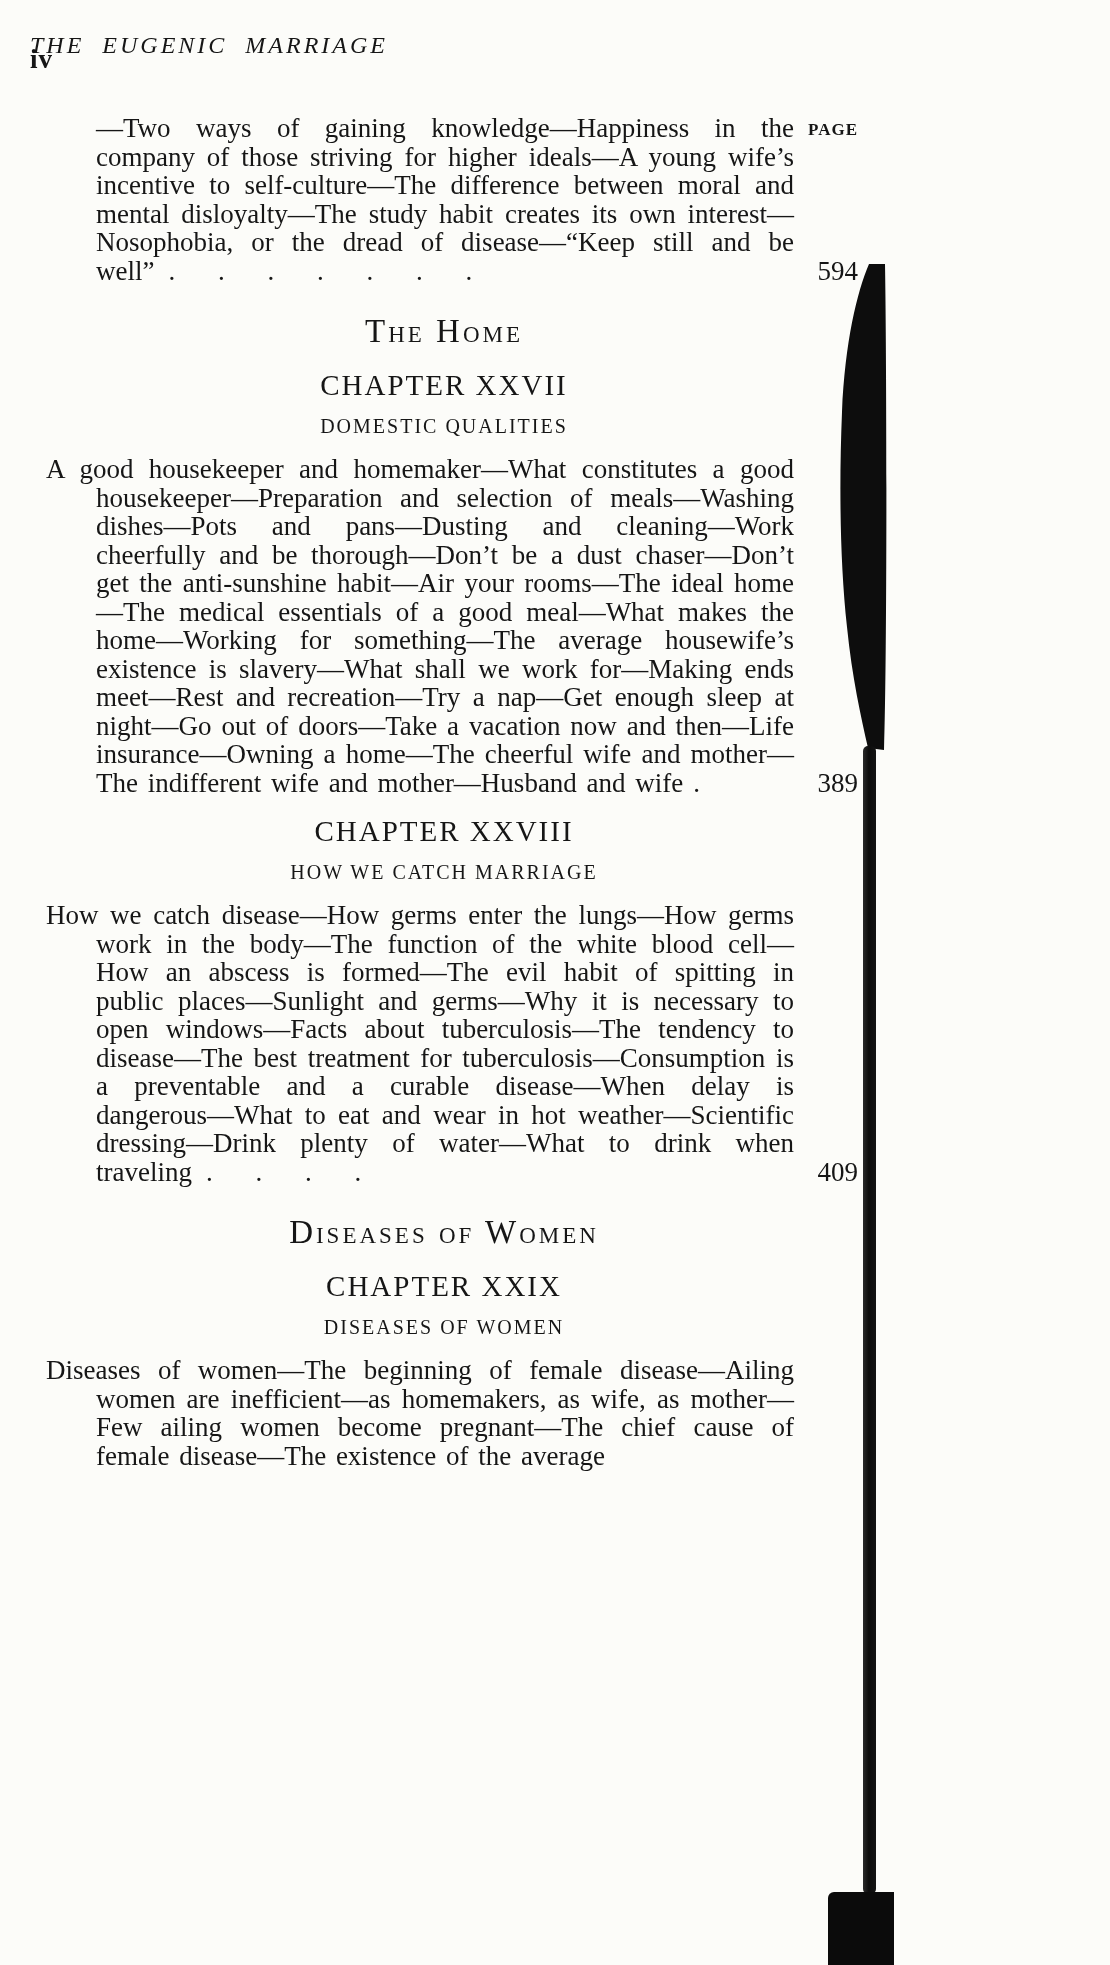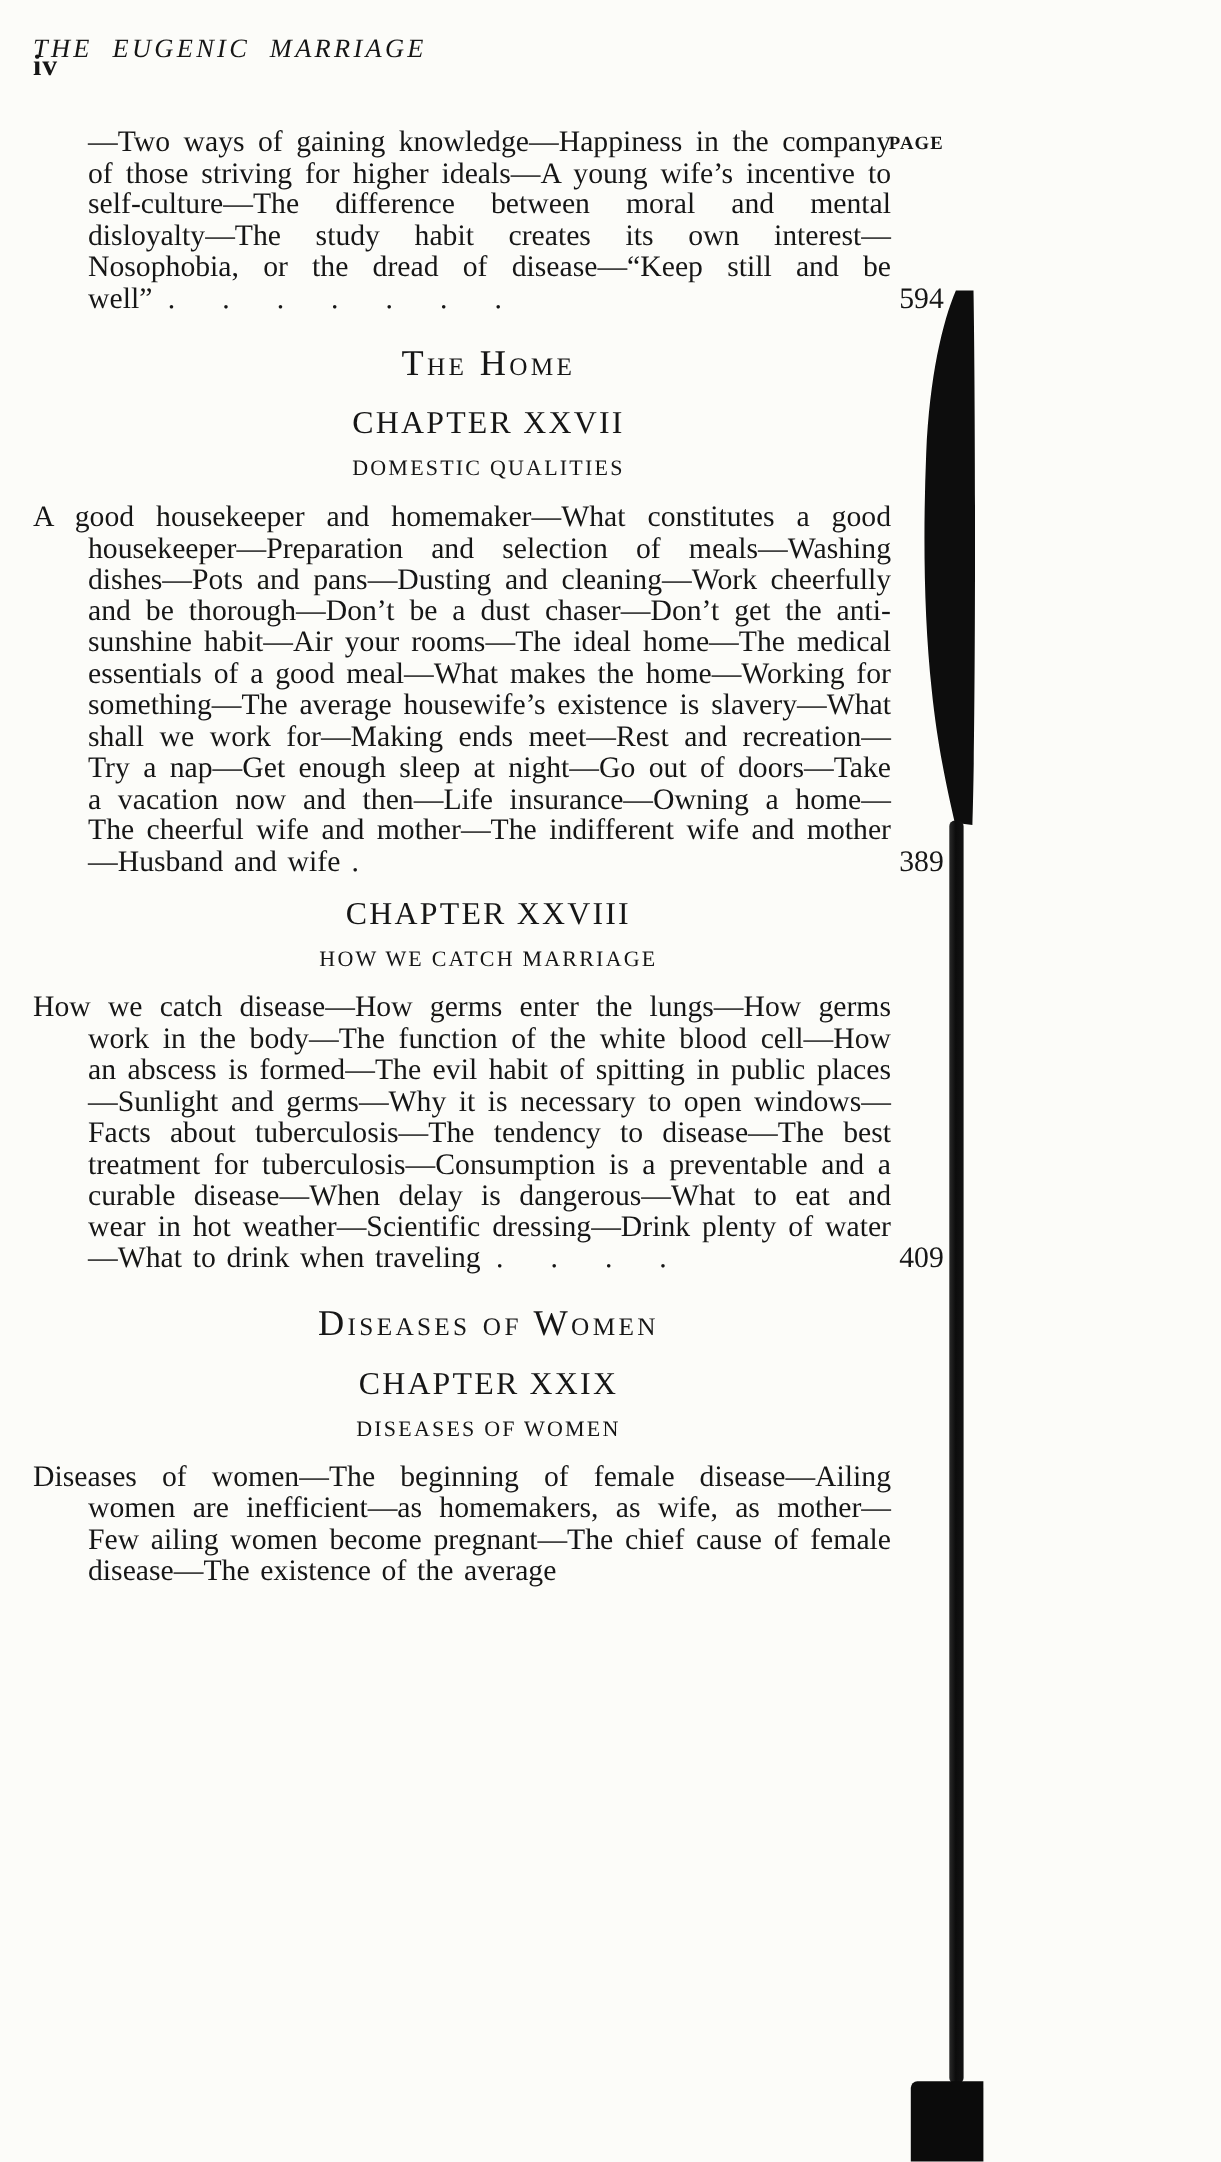--- a/index.html
+++ b/index.html
@@ -32,21 +32,21 @@
   }
   .entry {
     position: relative;
     margin-top: 16px;
     padding-right: 48px;
     font-size: 27px;
     line-height: 28.5px;
     text-align: justify;
     word-spacing: 3px;
   }
-  .entry p { margin: 0; padding-left: 50px; text-indent: -50px; }
+  .entry p { margin: 16px; padding-left: 50px; text-indent: -50px; }
   .entry.cont p { text-indent: 0; }
   .pagenum {
     position: absolute; right: 0; bottom: 0;
     font-size: 27px;
   }
   .leader { margin-left: 14px; word-spacing: 36px; white-space: nowrap; }
   .leader.single { word-spacing: 0; margin-left: 10px; }
   .part-heading {
     margin-top: 26px;
     font-size: 33px; line-height: 40px;

